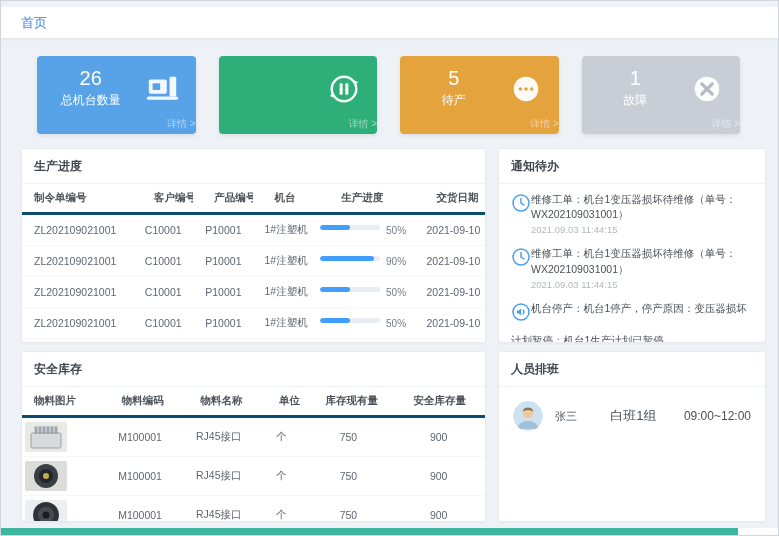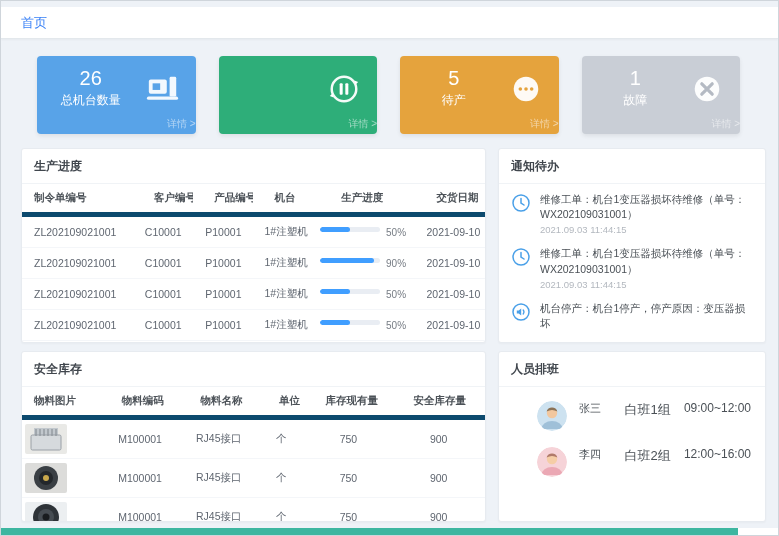--- a/index.html
+++ b/index.html
@@ -18,42 +18,42 @@
   .card .num{font-size:20px;line-height:22px;}
   .card .label{font-size:12px;margin-top:3px;}
   .card .icon{position:absolute;right:16px;top:16px;width:34px;height:34px;}
   .card .detail{position:absolute;bottom:3px;left:0;right:0;text-align:right;font-size:10px;color:rgba(255,255,255,.55);cursor:pointer;}
 
   .grid{display:grid;grid-template-columns:465px 268px;grid-template-rows:195px 171px;gap:8px 12px;margin:0 14px 0 20px;}
   .panel{background:#fff;border:1px solid #e7ebf0;border-radius:3px;box-sizing:border-box;overflow:hidden;box-shadow:0 1px 2px rgba(0,0,0,.03);}
   .panel h3{margin:0;padding:9px 12px 8px;font-size:12px;color:#40464d;font-weight:bold;border-bottom:1px solid #f0f3f6;}
 
   table{width:100%;border-collapse:collapse;font-size:10.5px;table-layout:fixed;}
-  th{color:#4c5258;font-weight:bold;padding:7px 21px;text-align:center;border-bottom:5px solid #0c4a6e;white-space:nowrap;overflow:hidden;}
+  th{color:#4c5258;font-weight:bold;padding:7px 21px;text-align:center;border-bottom:3px solid #0c4a6e;white-space:nowrap;overflow:hidden;}
   td{color:#5f6670;padding:8px 11px;text-align:center;border-bottom:1px solid #f4f6f9;white-space:nowrap;overflow:hidden;}
   tr:last-child td{border-bottom:none;}
   th:first-child,td:first-child{text-align:left;padding-left:12px;}
 
   .pcell{display:flex;justify-content:flex-start;gap:6px;}
   .pbar{width:60px;height:5px;background:#e9edf3;border-radius:3px;overflow:hidden;flex:none;}
   .pfill{display:block;height:100%;background:#409eff;border-radius:3px;}
   .pct{font-size:10px;color:#767c84;}
 
   .inv td{padding:4px 3px;}
   .thumb{width:42px;height:30px;border-radius:2px;overflow:hidden;display:inline-block;vertical-align:middle;}
 
   .nlist{padding:8px 12px 0 12px;}
-  .nitem{display:flex;gap:9px;margin-bottom:11px;cursor:pointer;}
+  .nitem{display:flex;margin-bottom:11px;cursor:pointer;}
   .nicon{width:20px;height:20px;flex:none;margin-top:1px;}
   .nbody{min-width:0;}
   .ntext{font-size:10.5px;color:#4a5056;line-height:1.45;}
   .ntime{font-size:9.5px;color:#b3b8bf;margin-top:2px;}
 
   .slist{padding:6px 0;}
-  .srow{display:flex;padding:8px 14px;gap:12px;margin-left:24px;}
+  .srow{display:flex;align-items:center;padding:8px 14px;gap:12px;}
   .avatar{width:30px;height:30px;border-radius:50%;overflow:hidden;flex:none;}
   .sname{font-size:11px;color:#4a5056;width:45px;}
   .sshift{font-size:13px;color:#4a5056;width:64px;}
   .stime{font-size:12px;color:#4a5056;white-space:nowrap;}
 
   .bottom{position:absolute;bottom:0;left:0;right:0;height:7px;background:#fff;}
   .bottom .teal{width:737px;height:100%;}
 </style>
 </head>
 <body>
@@ -358,33 +358,20 @@
               <circle cx="15" cy="15" r="15" fill="#cde2f0"></circle>
               <circle cx="15" cy="12" r="5.2" fill="#f2c79e"></circle>
               <path d="M9.6 10.5 a5.6 5.6 0 0 1 10.8 0 q-5.4-3-10.8 0z" fill="#8a7257"></path>
               <path d="M4.5 28 a10.5 8 0 0 1 21 0z" fill="#9fc0d8"></path>
             </svg>
         </span>
         <span class="sname">张三</span>
         <span class="sshift">白班1组</span>
         <span class="stime">09:00~12:00</span>
       </div>
-      <div class="srow">
-        <span class="avatar">
-          <svg viewBox="0 0 30 30" width="30" height="30">
-              <circle cx="15" cy="15" r="15" fill="#f6d3d8"></circle>
-              <circle cx="15" cy="12" r="5.2" fill="#f5cda6"></circle>
-              <path d="M9.6 10.5 a5.6 5.6 0 0 1 10.8 0 q-5.4-3-10.8 0z" fill="#b07a6a"></path>
-              <path d="M4.5 28 a10.5 8 0 0 1 21 0z" fill="#eba8b4"></path>
-            </svg>
-        </span>
-        <span class="sname">李四</span>
-        <span class="sshift">白班2组</span>
-        <span class="stime">12:00~16:00</span>
-      </div>
     </div>
   </section>
 
 </div>
 
 <div class="bottom">
   <div class="teal" style="background: rgb(61, 182, 160);"></div>
 </div>
 
 </body></html>

